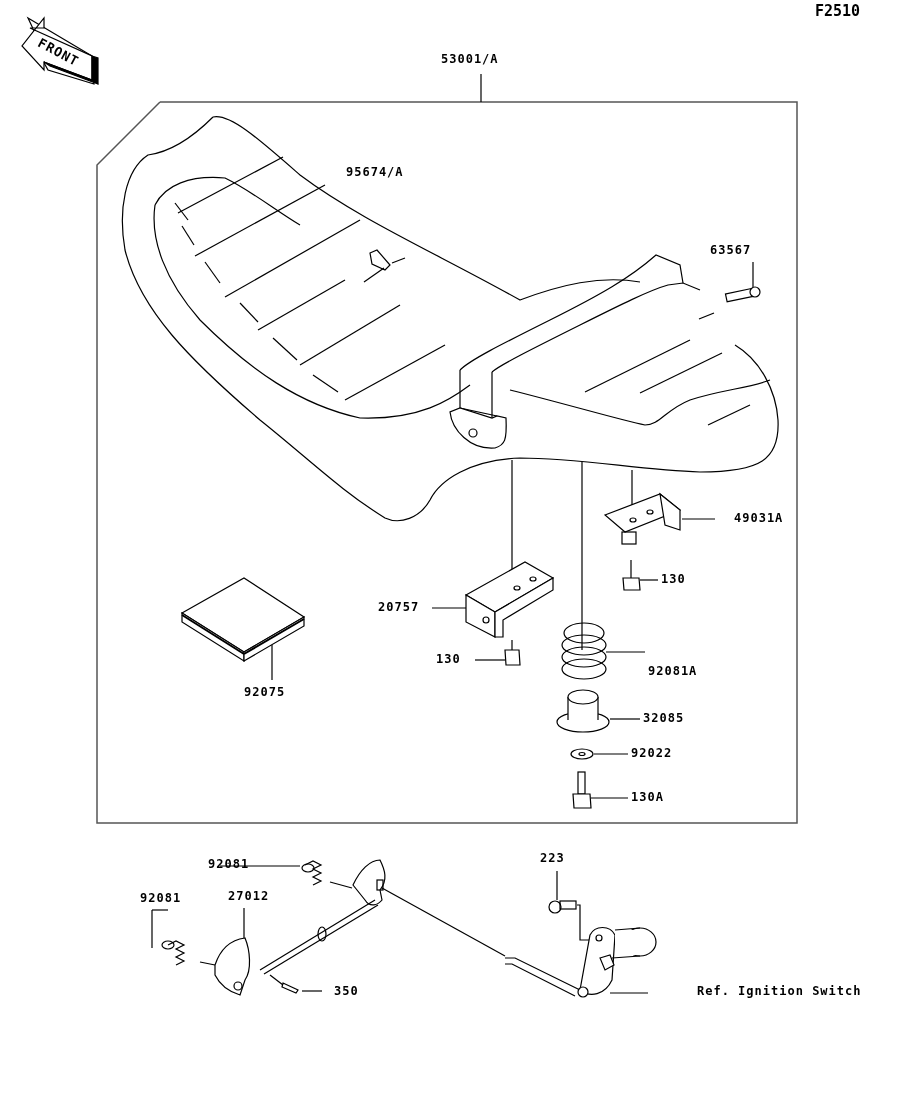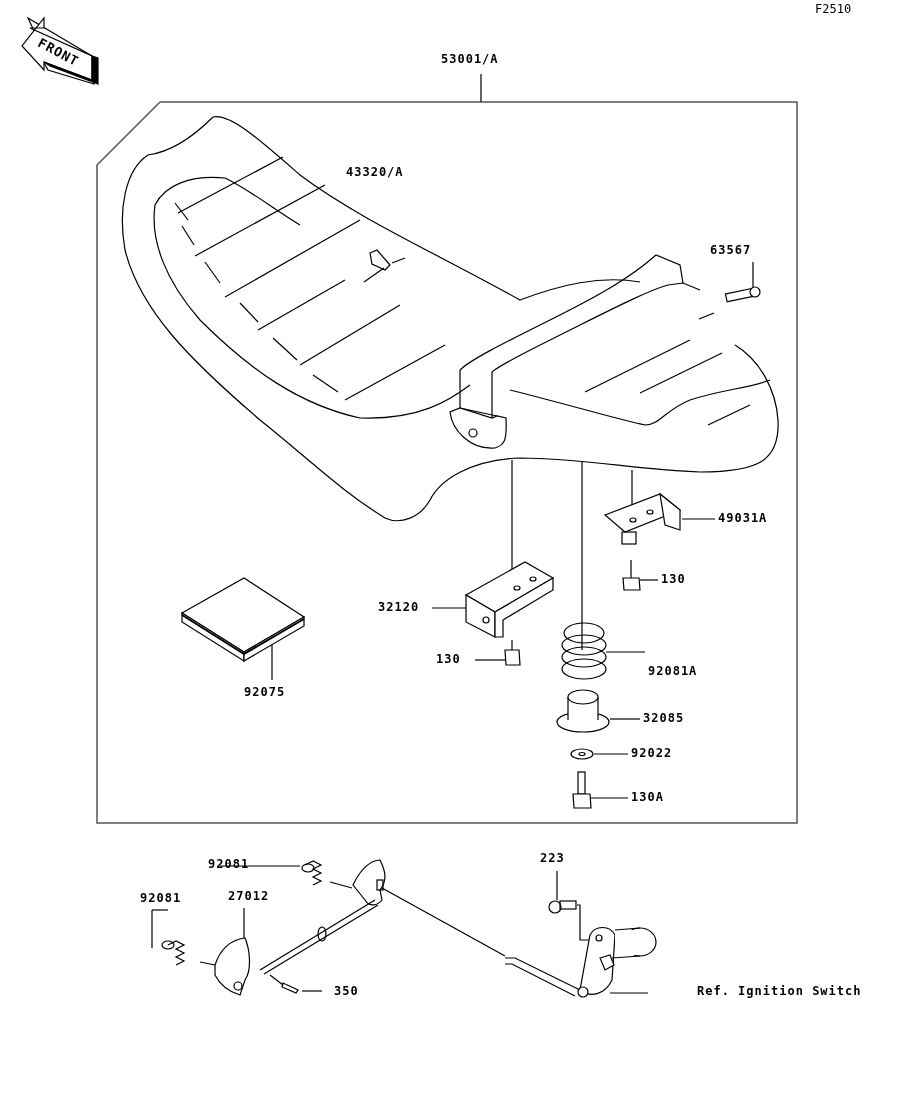--- a/index.html
+++ b/index.html
@@ -1,19 +1,19 @@
 <!DOCTYPE html>
 <html><head>
 <meta charset="utf-8">
 <style>
   html,body{margin:0;padding:0;background:#fff;}
   body{width:914px;height:1103px;position:relative;overflow:hidden;font-family:"DejaVu Sans Mono","Liberation Mono",monospace;}
   svg{position:absolute;left:0;top:0;}
   .lbl{position:absolute;font-family:"DejaVu Sans Mono","Liberation Mono",monospace;font-size:12px;font-weight:bold;color:#000;letter-spacing:1px;white-space:nowrap;line-height:1;}
-  .code{position:absolute;font-family:"DejaVu Sans Mono",monospace;font-size:12px;font-weight:normal;color:#000;}
+  .code{position:absolute;font-family:"DejaVu Sans Mono",monospace;font-size:15px;font-weight:bold;color:#000;}
   .front-text{font-family:"DejaVu Sans Mono",monospace;font-size:13px;font-weight:bold;}
 </style>
 </head>
 <body>
 
 <svg width="914" height="1103" viewBox="0 0 914 1103" fill="none" stroke="#000" stroke-width="1.2">
 
   <g>
     <polygon points="28,18 44,52 38,52 48,70 94,84 94,60 48,44 44,52 44,40 92,56" fill="#fff"></polygon>
     <polygon points="30,28 92,56 92,80 44,62 44,70 22,46 44,18 44,28" fill="#fff" stroke="#000"></polygon>
@@ -171,25 +171,25 @@
     <circle cx="599" cy="938" r="3"></circle>
     <polygon points="600,958 610,955 614,965 605,970" fill="#fff"></polygon>
     <circle cx="583" cy="992" r="5" fill="#fff"></circle>
     <line x1="610" y1="993" x2="648" y2="993"></line>
   </g>
 </svg>
 
 <div class="code" style="left:815px;top:2px;">F2510</div>
 
 <div class="lbl" style="left:441px;top:53px;">53001/A</div>
-<div class="lbl" style="left:346px;top:166px;">43320/A</div>
+<div class="lbl" style="left:346px;top:166px;">95674/A</div>
 <div class="lbl" style="left:710px;top:244px;">63567</div>
-<div class="lbl" style="left:718px;top:512px;">49031A</div>
+<div class="lbl" style="left:734px;top:512px;">49031A</div>
 <div class="lbl" style="left:661px;top:573px;">130</div>
-<div class="lbl" style="left:378px;top:601px;">32120</div>
+<div class="lbl" style="left:378px;top:601px;">20757</div>
 <div class="lbl" style="left:436px;top:653px;">130</div>
 <div class="lbl" style="left:648px;top:645px;margin-top:20px;">92081A</div>
 <div class="lbl" style="left:643px;top:712px;">32085</div>
 <div class="lbl" style="left:631px;top:747px;">92022</div>
 <div class="lbl" style="left:631px;top:791px;">130A</div>
 <div class="lbl" style="left:244px;top:686px;">92075</div>
 <div class="lbl" style="left:208px;top:858px;">92081</div>
 <div class="lbl" style="left:140px;top:892px;">92081</div>
 <div class="lbl" style="left:216px;top:890px;margin-left:12px;">27012</div>
 <div class="lbl" style="left:334px;top:985px;">350</div>

